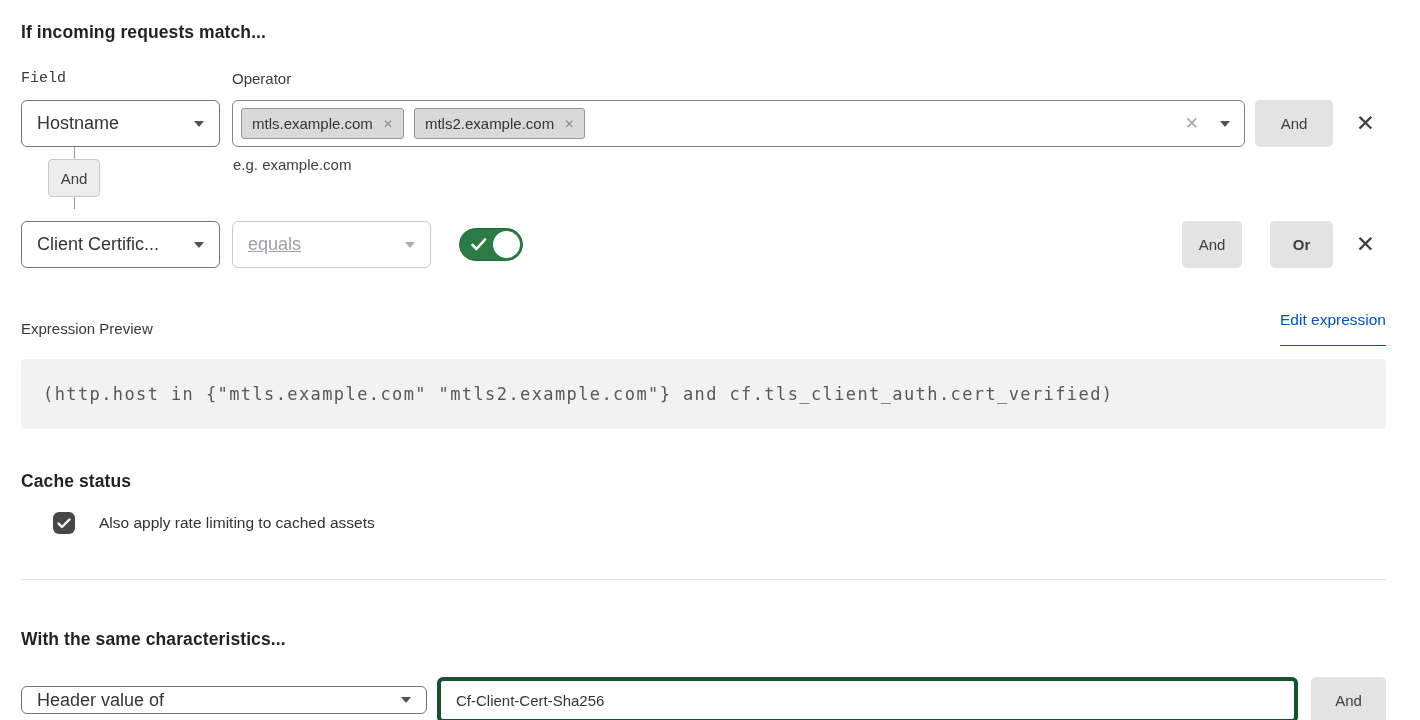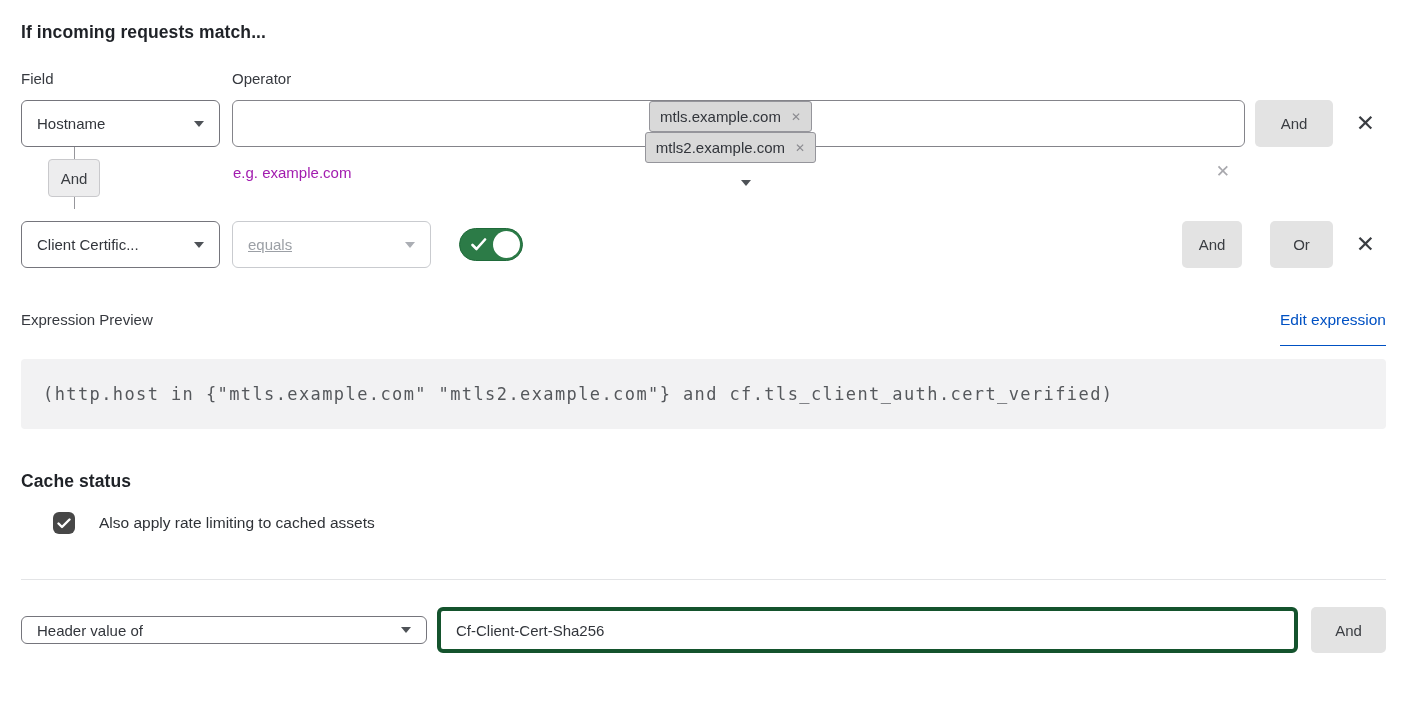--- a/index.html
+++ b/index.html
@@ -12,74 +12,74 @@
   }
   .container { padding: 22px 34px 0 21px; }
 
   .section-title {
     font-size: 17.5px; font-weight: 700; color: #1f2227;
     line-height: 21px; letter-spacing: .1px;
   }
 
   
   .col-labels { display: flex; margin-top: 27px; font-size: 15px; color: #36393f; }
-  .col-labels .lb-field    { width: 199px; margin-right: 12px; }
+  .col-labels .lb-field    { width: 199px; margin-right: 12px; font-family: Liberation Mono, monospace; }
   .col-labels .lb-operator { width: 199px; margin-right: 12px; }
   .col-labels .lb-value    { flex: 1; }
 
   
   .cond-row { display: flex; align-items: center; height: 47px; }
   .row1 { margin-top: 13px; }
   .row2 { margin-top: 12px; }
 
   .select {
     height: 47px; display: flex; align-items: center; justify-content: space-between;
     border: 1px solid #75757c; border-radius: 6px; background: #fff;
-    padding: 0 15px; font-size: 15px; color: #32353b; cursor: pointer; flex-shrink: 0;
+    padding: 0 15px; font-size: 18px; color: #32353b; cursor: pointer; flex-shrink: 0;
   }
   .sel-200 { width: 199px; margin-right: 12px; }
   .select .caret {
     width: 0; height: 0; margin-left: 10px;
     border-left: 5.5px solid transparent; border-right: 5.5px solid transparent;
     border-top: 6.5px solid #4e5257;
   }
   .select.disabled { border-color: #c9cbcf; color: #9ca0a6; cursor: default; text-decoration: underline; }
   .select.disabled .caret { border-top-color: #abaeb4; }
   .select .sel-text { white-space: nowrap; overflow: hidden; text-overflow: ellipsis; }
 
   
   .value-wrap { flex: 1; position: relative; margin-right: 10px; align-self: flex-start; }
   .value-box {
     height: 47px; border: 1px solid #84848a; border-radius: 6px; background: #fff;
-    display: flex; align-items: center; padding: 0 14px 0 8px; cursor: text; flex-direction: column;
+    display: flex; align-items: center; padding: 0 14px 0 8px; cursor: text;
   }
   .tag {
     display: flex; align-items: center; gap: 10px;
     background: #d9d9d9; border: 1px solid #95959b; border-radius: 3px;
     padding: 6px 10px; font-size: 15px; color: #32353b; margin-right: 10px;
     white-space: nowrap; cursor: default;
   }
   .tag .tag-x { color: #8b8b90; font-size: 12px; line-height: 1; cursor: pointer; }
   .clear-x { margin-left: auto; color: #a8a8ad; font-size: 17px; line-height: 1; cursor: pointer; }
   .value-box .caret {
     width: 0; height: 0; margin-left: 21px;
     border-left: 5.5px solid transparent; border-right: 5.5px solid transparent;
     border-top: 6.5px solid #4e5257; cursor: pointer;
   }
-  .helper { position: absolute; left: 1px; top: 64px; font-size: 15px; color: #a21caf; }
+  .helper { position: absolute; left: 1px; top: 56px; font-size: 15px; color: #404040; }
 
   
   .btn {
     background: #e3e3e3; border: none; border-radius: 5px;
     font-family: inherit; font-size: 15px; color: #3a3d42; cursor: pointer;
     display: flex; align-items: center; justify-content: center; flex-shrink: 0;
   }
   .btn-and-1 { width: 78px; height: 47px; }
   .btn-and-2 { width: 60px; height: 47px; margin-left: auto; }
-  .btn-or-2  { width: 63px; height: 47px; margin-left: 28px; }
+  .btn-or-2  { width: 63px; height: 47px; margin-left: 28px; font-weight: bold; }
   .btn-and-3 { width: 75px; height: 46px; }
 
   .x-wrap { width: 41px; margin-left: 12px; display: flex; justify-content: center; flex-shrink: 0; }
   .x-btn {
     background: none; border: none; padding: 0; cursor: pointer;
     font-family: inherit; font-size: 23px; font-weight: 300; color: #3a3d42; line-height: 1;
   }
 
   
   .connector-wrap { height: 62px; display: flex; align-items: center; }
@@ -101,21 +101,21 @@
     background: #2c7b47; border: 1px solid #1f6a3a; position: relative;
     display: flex; align-items: center; cursor: pointer; flex-shrink: 0;
   }
   .toggle .tg-check { margin-left: 11px; }
   .toggle .knob {
     position: absolute; right: 2px; top: 2px; width: 27px; height: 27px;
     border-radius: 50%; background: #ffffff;
   }
 
   
-  .expr-header { margin-top: 43px; display: flex; justify-content: space-between; align-items: flex-start; gap: 7px; }
+  .expr-header { margin-top: 43px; display: flex; justify-content: space-between; align-items: center; gap: 7px; }
   .expr-label { font-size: 15px; color: #36393f; }
   .expr-link {
     font-size: 15.5px; color: #0051c3; text-decoration: none;
     border-bottom: 1.5px solid #0051c3; padding-bottom: 16px; cursor: pointer;
   }
   .expr-box {
     margin-top: 13px; height: 70px; background: #f2f2f3; border-radius: 4px;
     display: flex; align-items: center; padding: 0 22px;
     font-family: "DejaVu Sans Mono", monospace; font-size: 17px; letter-spacing: 1.4px;
     color: #55585c; white-space: nowrap; overflow: hidden;
@@ -219,20 +219,21 @@
     <span class="checkbox">
       <svg width="14" height="11" viewBox="0 0 14 11">
         <polyline points="1.5,5.5 5,9 12.5,1.5" fill="none" stroke="#ffffff" stroke-width="2.4" stroke-linecap="round" stroke-linejoin="round"></polyline>
       </svg>
     </span>
     <span class="checkbox-label">Also apply rate limiting to cached assets</span>
   </div>
 
   <hr class="divider">
 
+  <div class="section-title char-title">With the same characteristics...</div>
   <div class="char-row">
     <div class="select char-select">
       <span class="sel-text">Header value of</span>
       <span class="caret"></span>
     </div>
     <input class="char-input" type="text" value="Cf-Client-Cert-Sha256" style="">
     <button class="btn btn-and-3">And</button>
   </div>
 
 </div>

